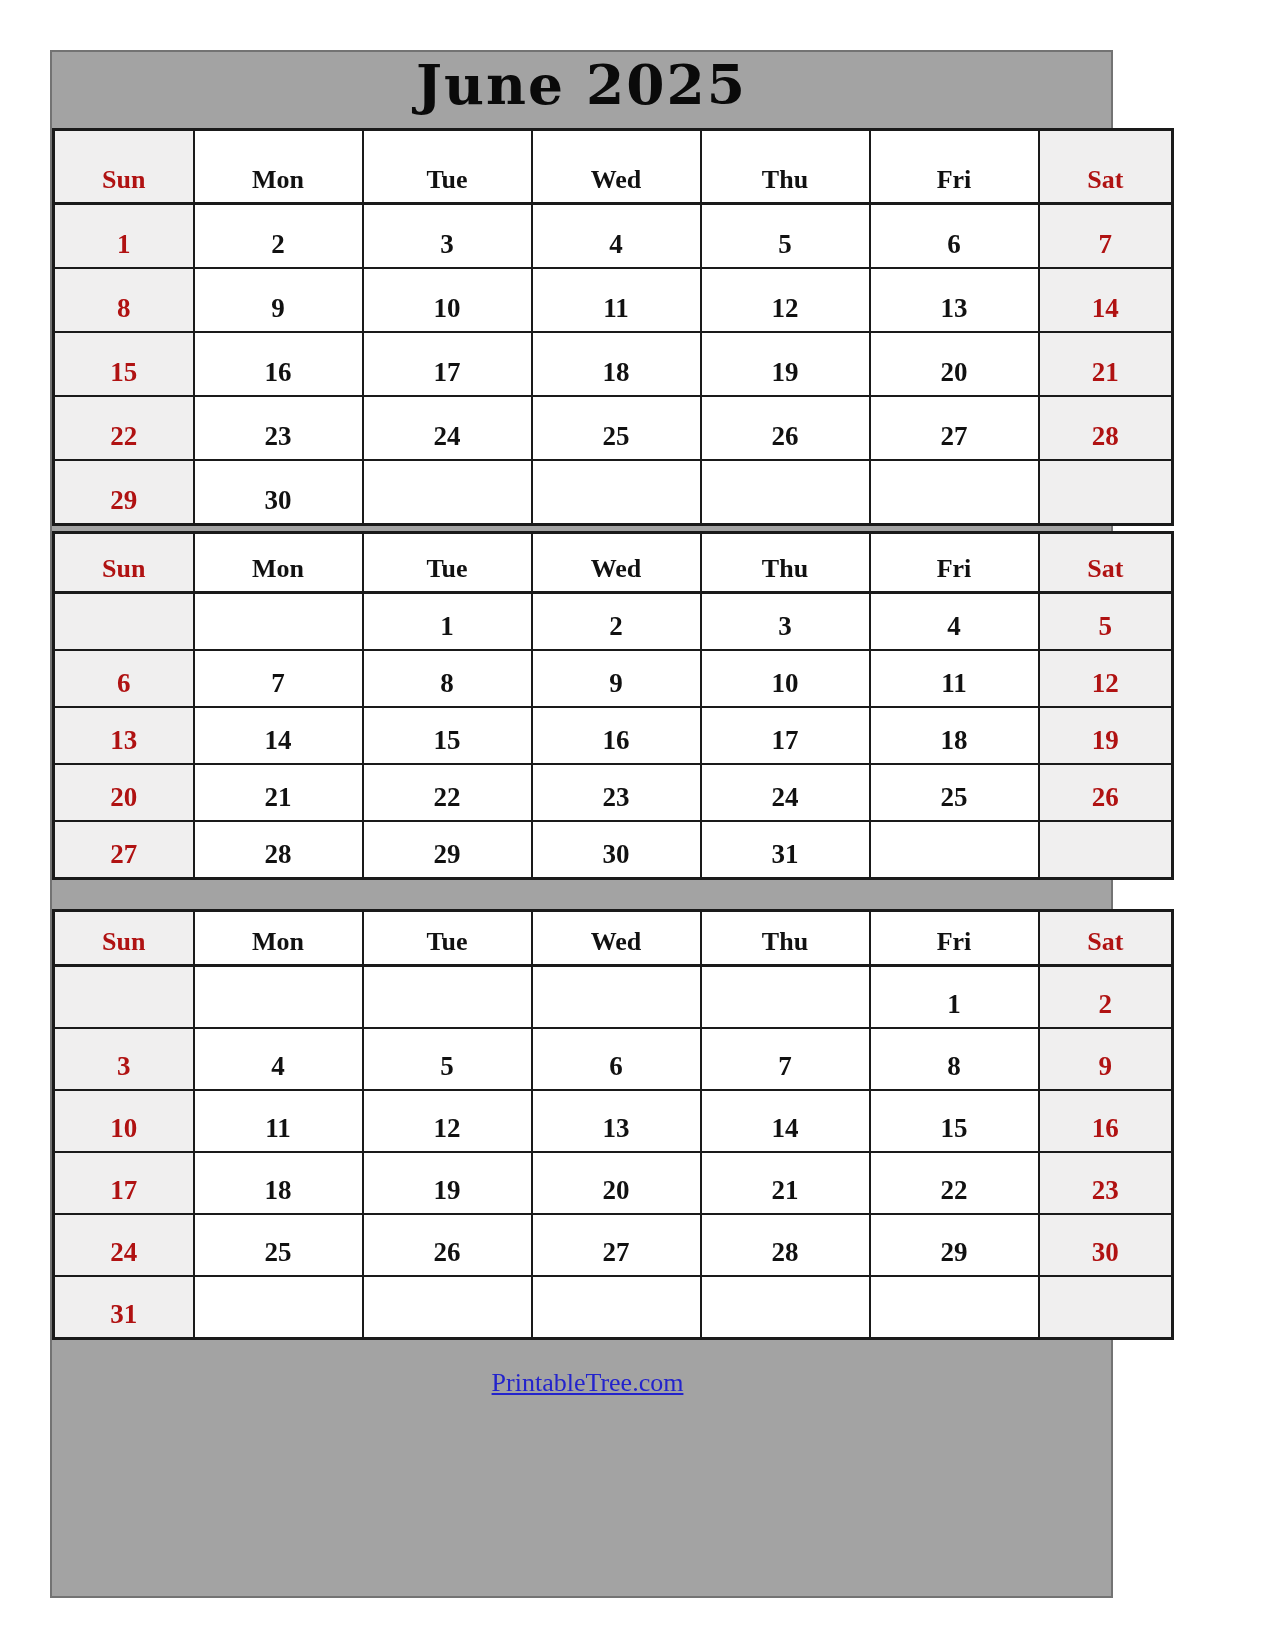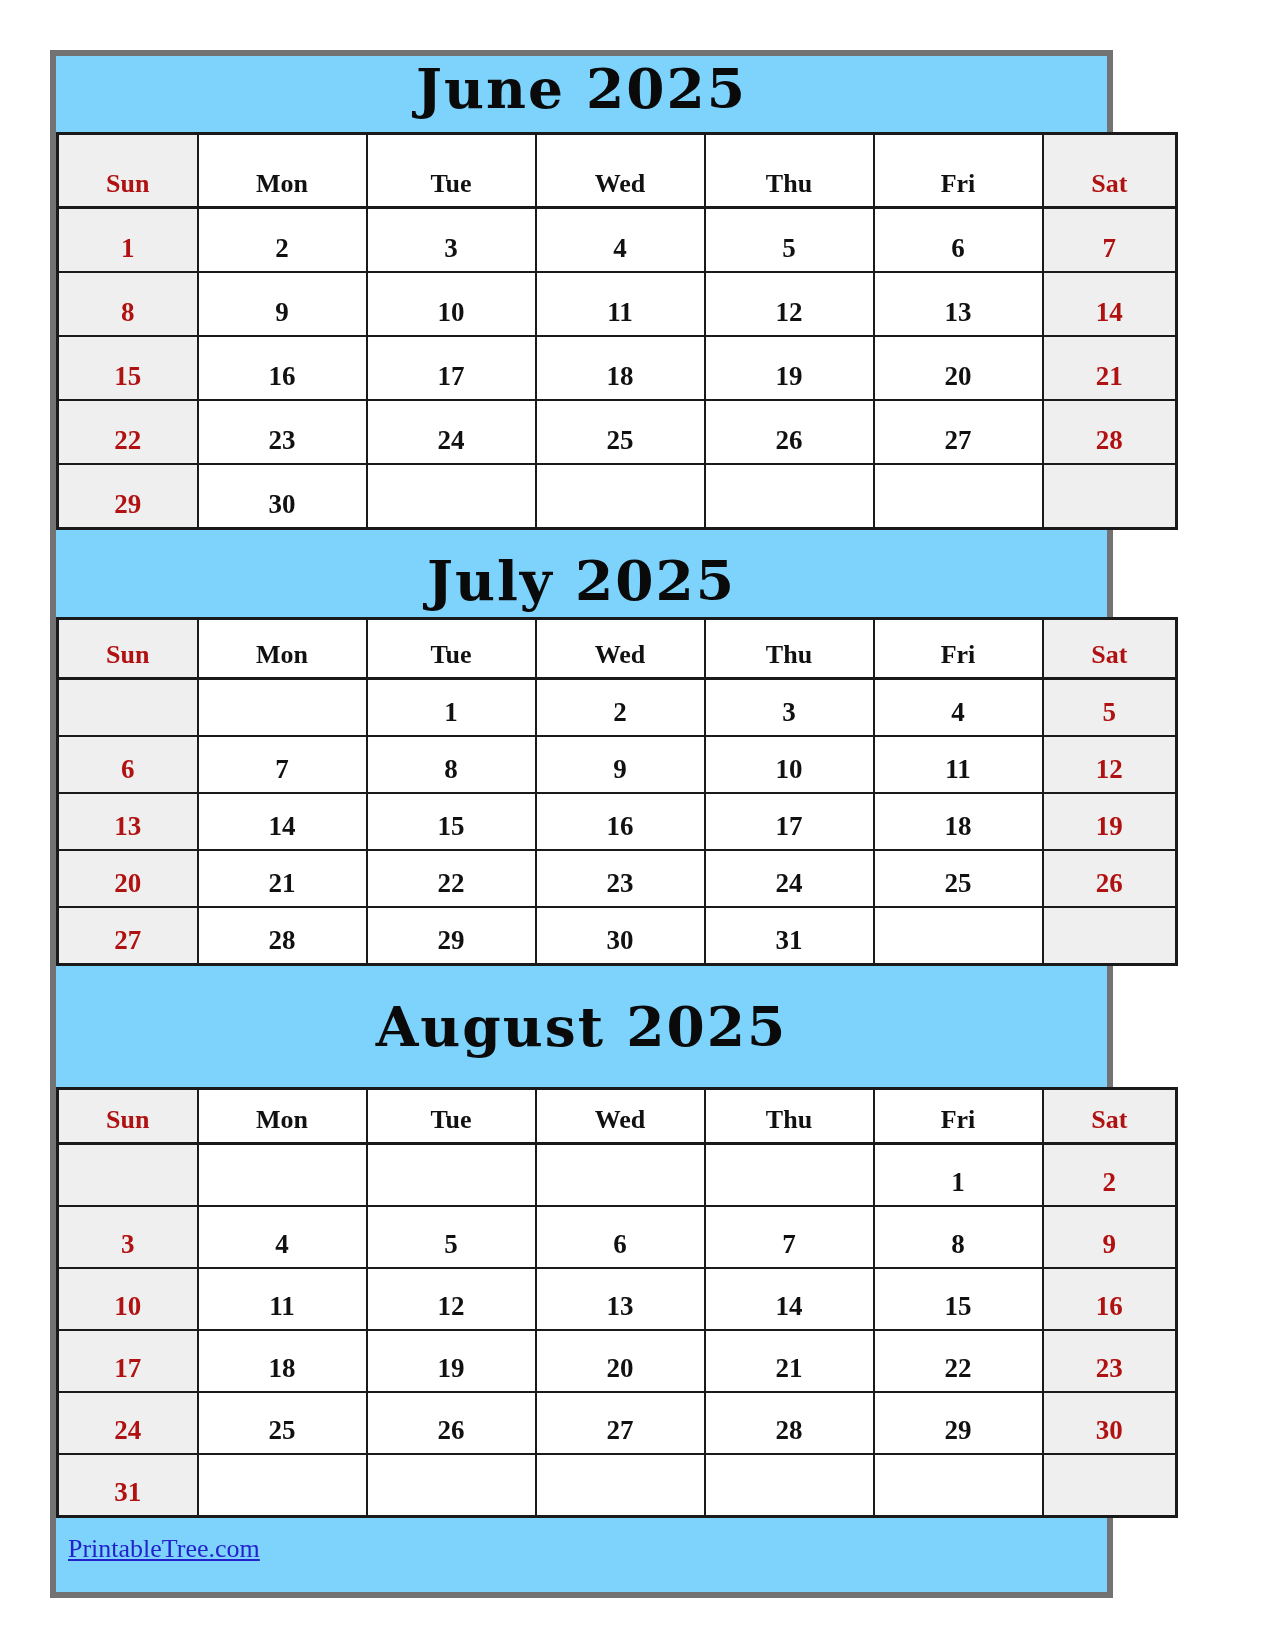--- a/index.html
+++ b/index.html
@@ -6,21 +6,21 @@
   body{
     width:1275px;height:1650px;position:relative;overflow:hidden;
     font-family:"Liberation Serif", serif;
     --accent-red:#B01212;
     --weekend-bg:#F0EFEF;
     --link-blue:#2323CC;
     --border-dark:#1a1a1a;
   }
   .frame{
     position:absolute;left:50px;top:50px;width:1063px;height:1548px;
-    box-sizing:border-box;border:6px solid #737373;background:#7dd3fc;
+    box-sizing:border-box;border:2px solid #737373;background:#a3a3a3;
   }
   .month{text-align:center;}
   .month-title{
     margin:0 auto;
     font-family:"DejaVu Serif", serif;
     font-weight:bold;
     font-size:55px;
     line-height:62px;
     letter-spacing:2px;
     color:#0a0a0a;
@@ -54,22 +54,22 @@
   .m1 .cal th{height:50px;}
   .m1 .cal td{height:48px;}
   .m2 .cal th{height:45px;}
   .m2 .cal td{height:53px;}
   .cal th.we,.cal td.we{
     background:var(--weekend-bg);
     color:var(--accent-red);
     text-align:center;
   }
   .footer{
-    text-align:left;
-    margin-top:16px;
+    text-align:center;
+    margin-top:28px;
     padding-left:12px;
   }
   .footer a{
     font-family:"Liberation Serif", serif;
     font-size:26px;
     color:var(--link-blue);
     text-decoration:underline;
     cursor:pointer;
   }
 </style>
@@ -144,21 +144,20 @@
               <td></td>
               <td></td>
               <td></td>
               <td></td>
               <td class="we"></td>
             </tr>
           </tbody>
         </table>
       </section>
       <section class="month m1">
-        <h1 class="month-title">July 2025</h1>
         <table class="cal">
           <colgroup>
             <col class="c-sun">
             <col>
             <col>
             <col>
             <col>
             <col>
             <col class="c-sat">
           </colgroup>
@@ -216,21 +215,20 @@
               <td>29</td>
               <td>30</td>
               <td>31</td>
               <td></td>
               <td class="we"></td>
             </tr>
           </tbody>
         </table>
       </section>
       <section class="month m2">
-        <h1 class="month-title">August 2025</h1>
         <table class="cal">
           <colgroup>
             <col class="c-sun">
             <col>
             <col>
             <col>
             <col>
             <col>
             <col class="c-sat">
           </colgroup>

